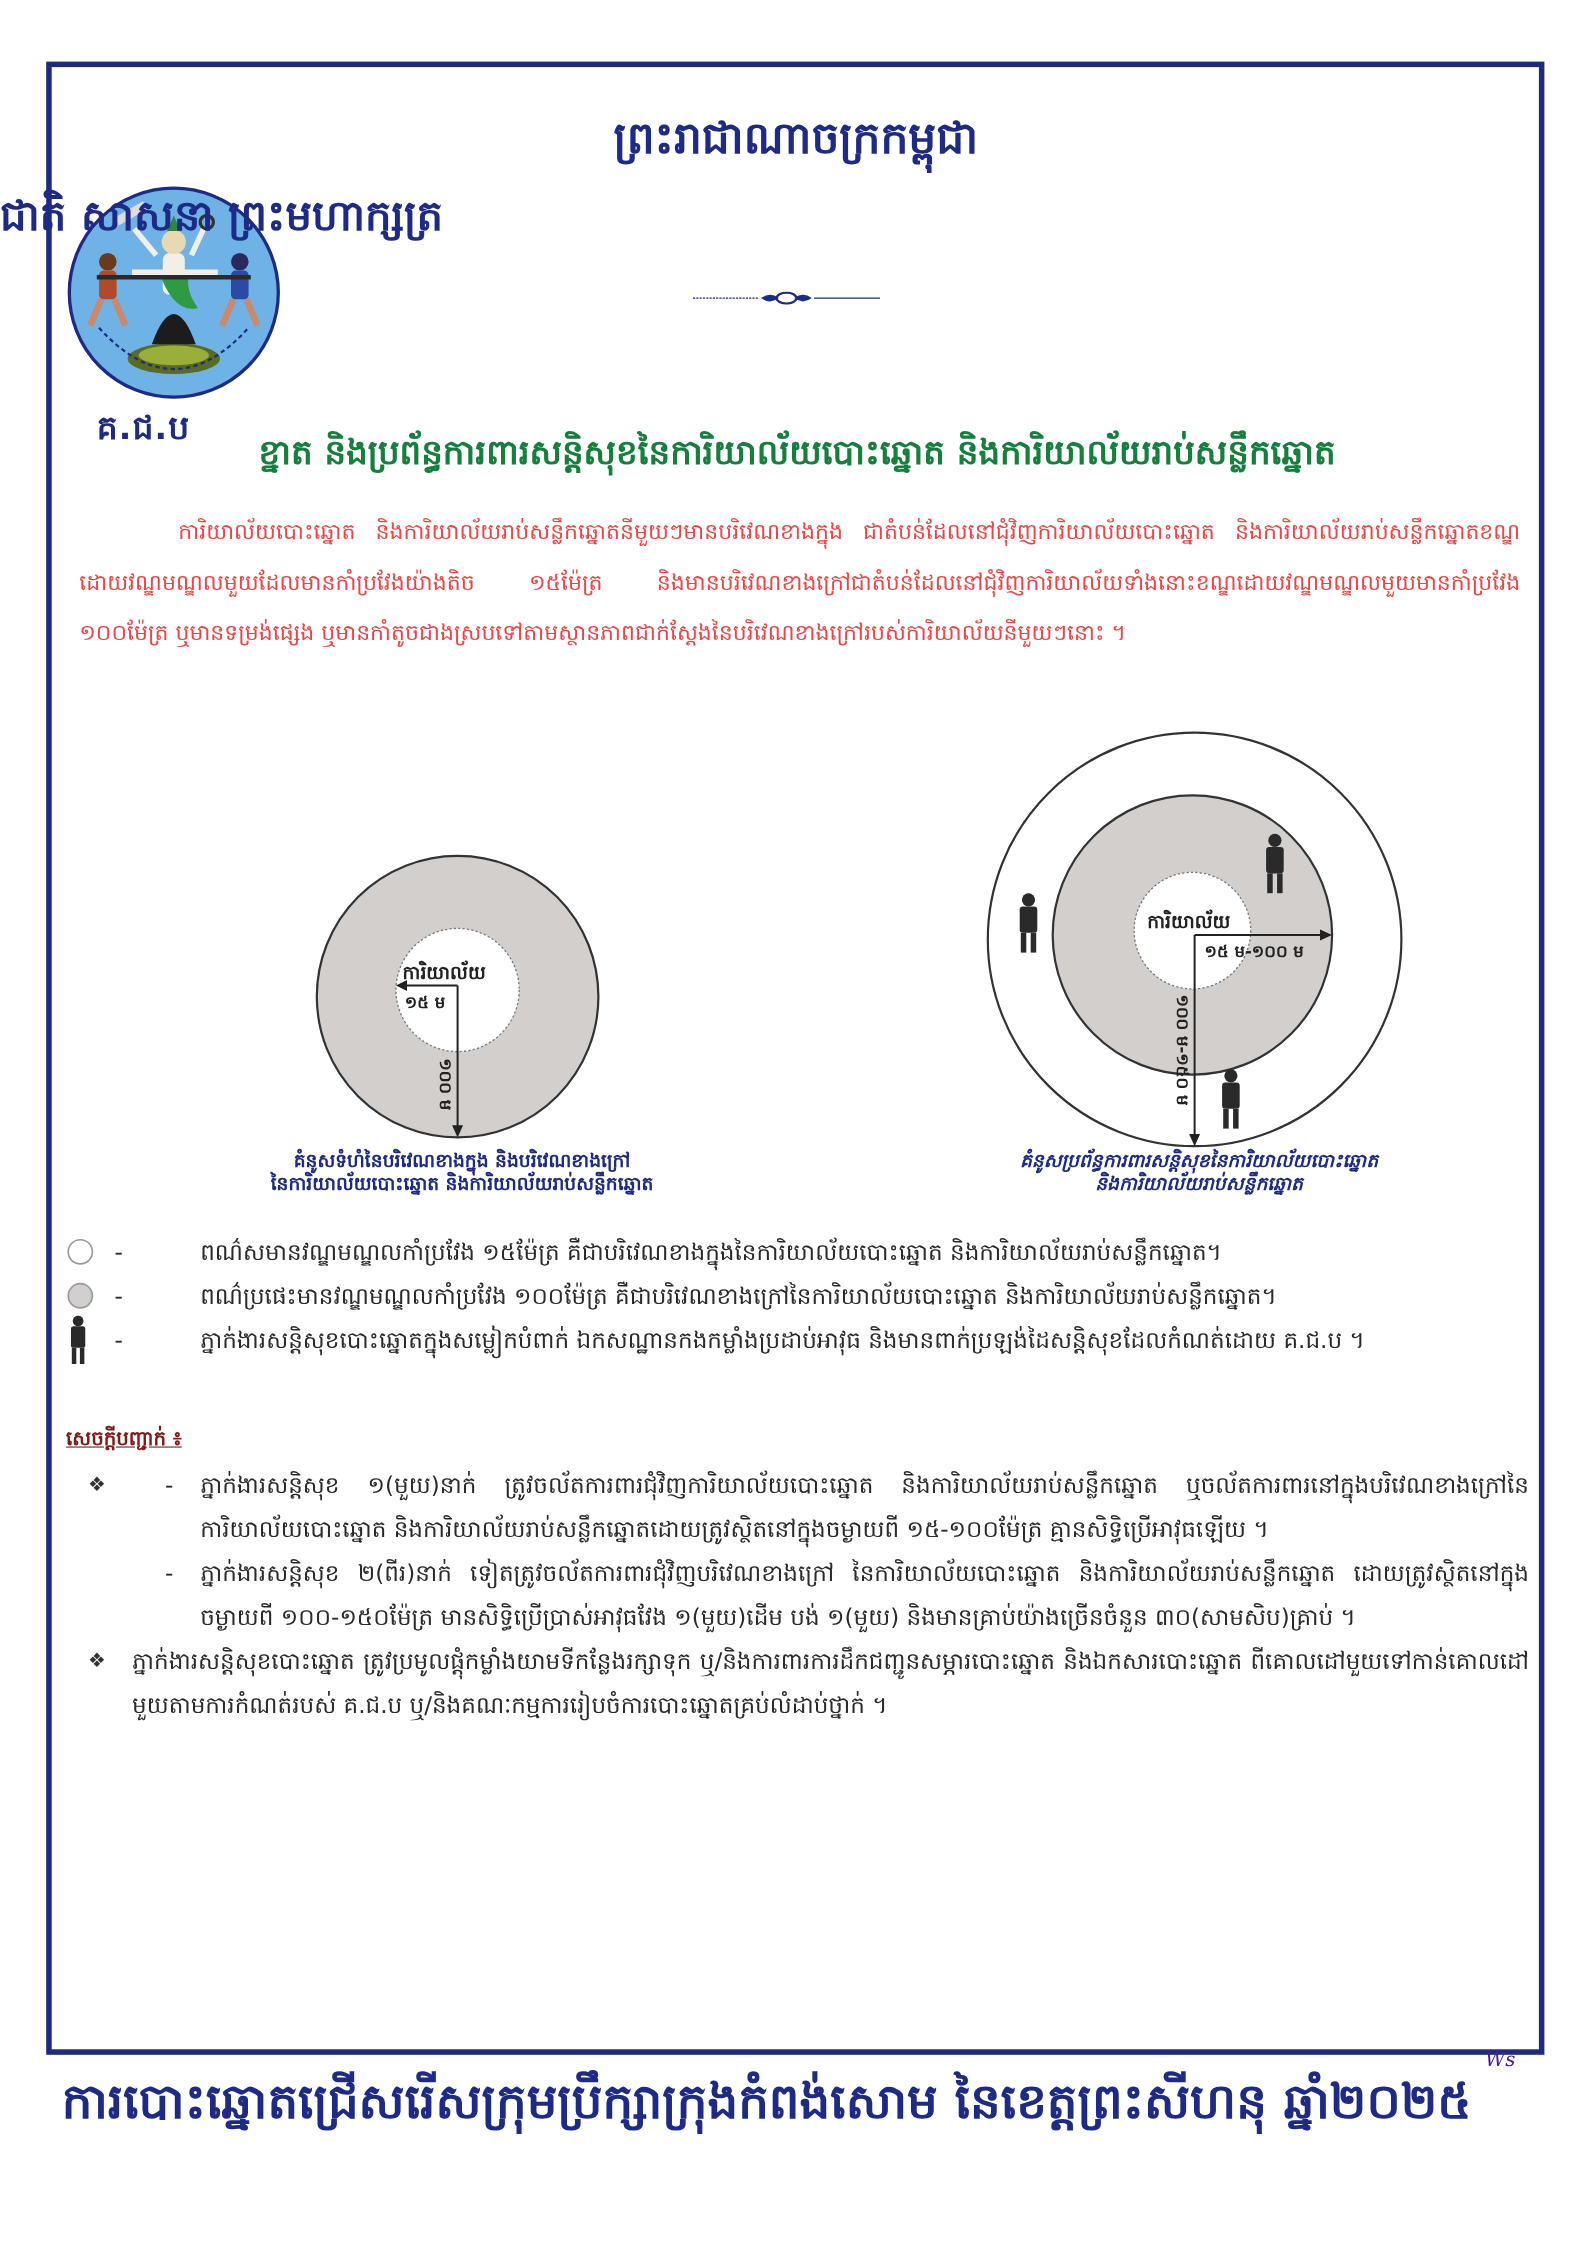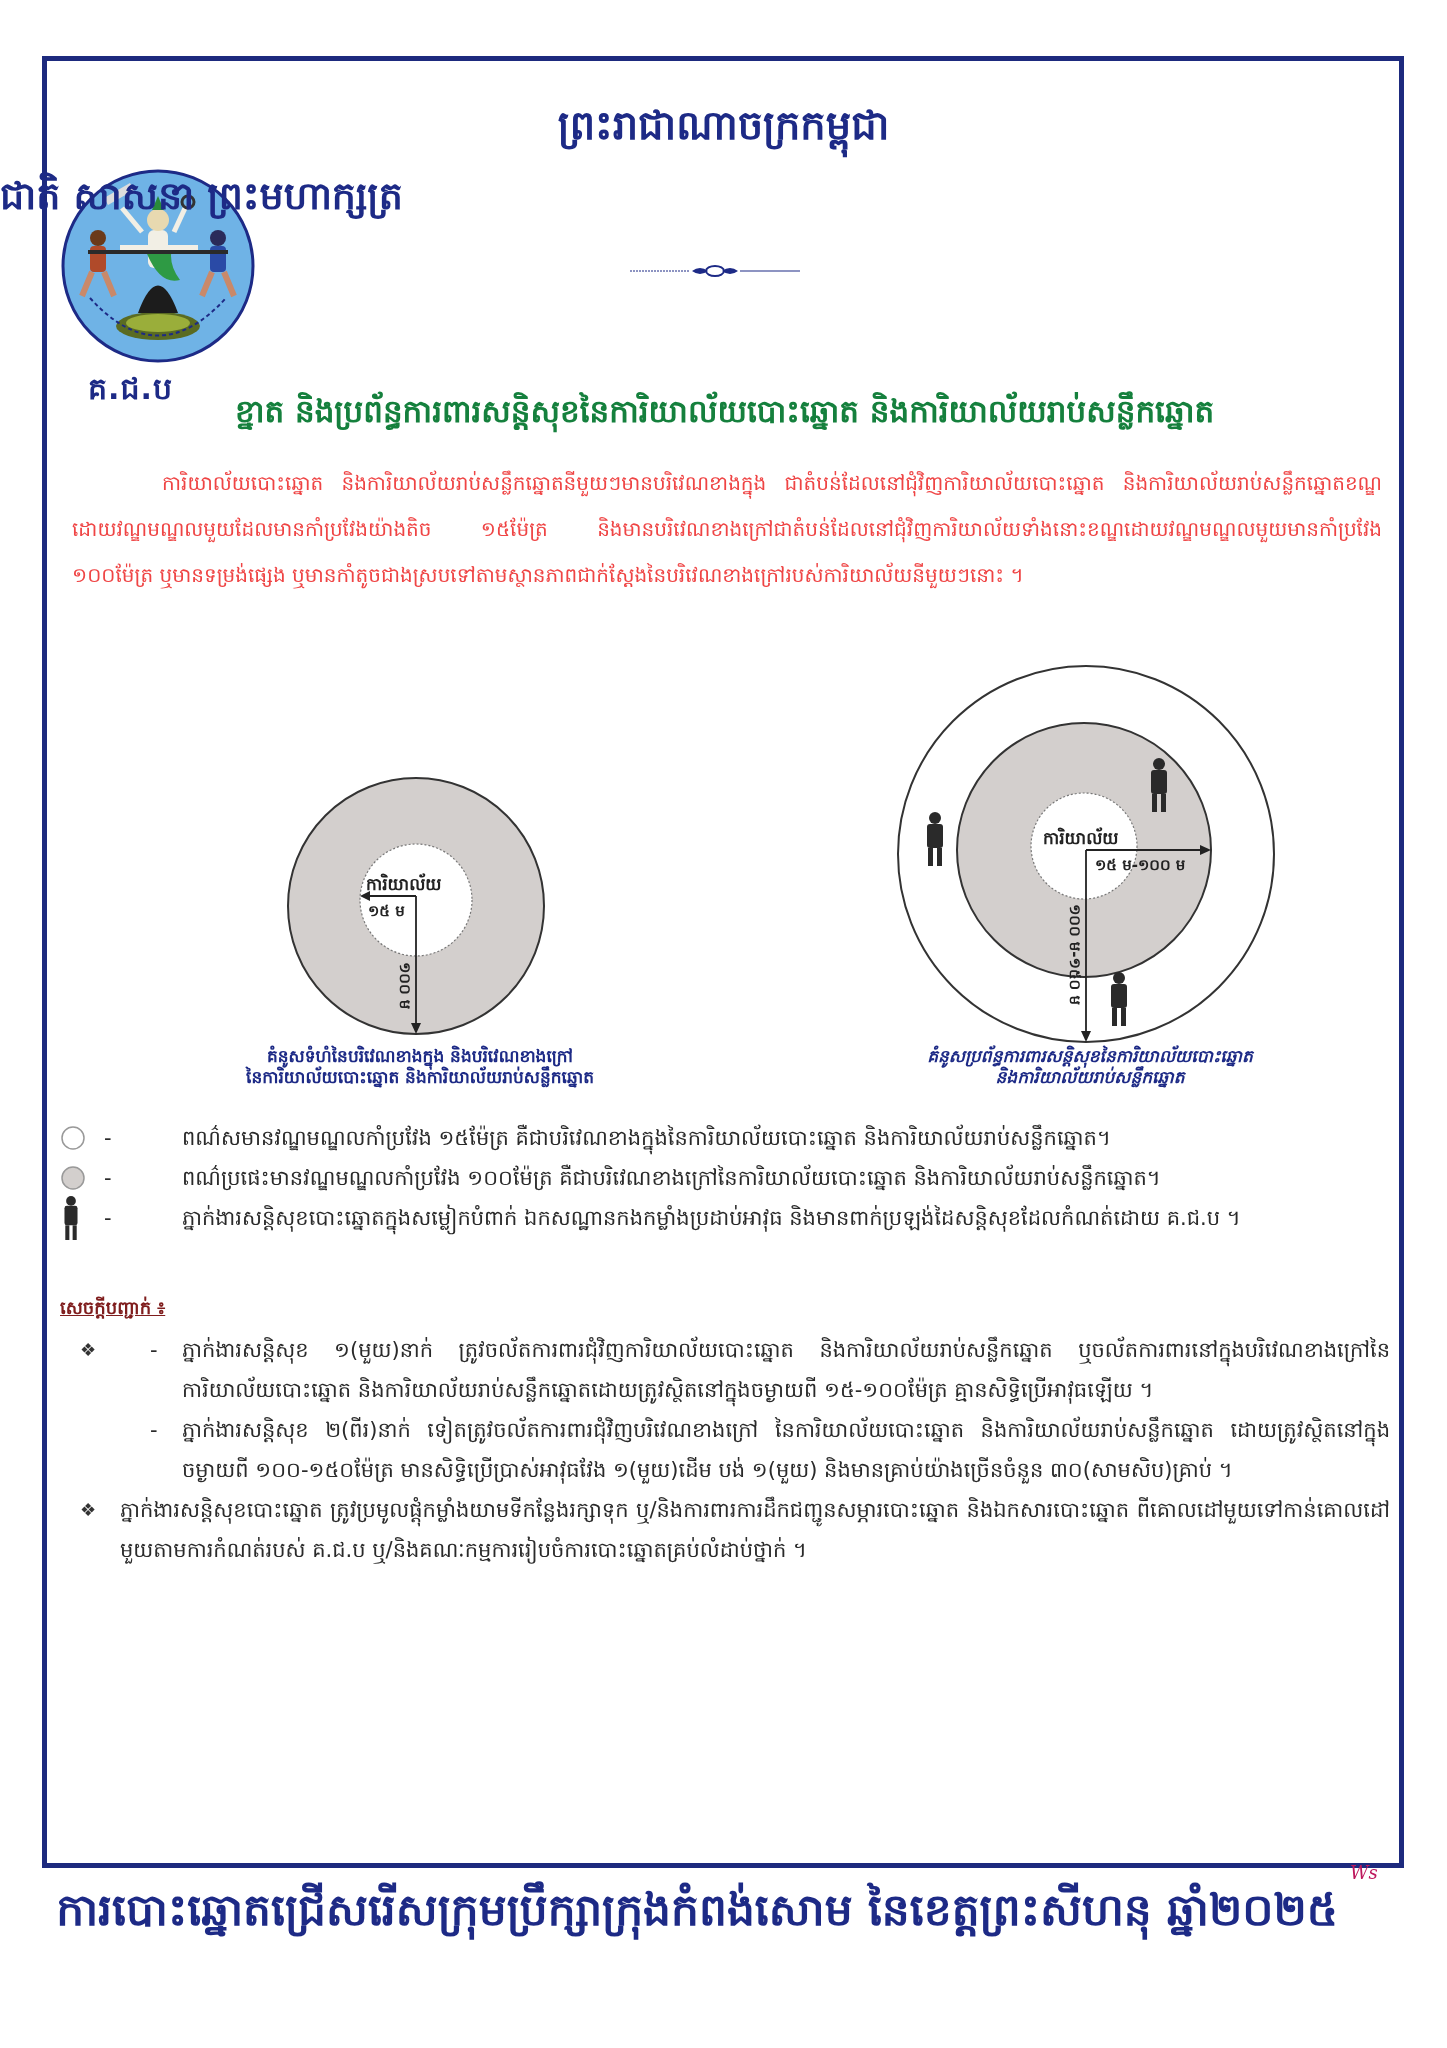--- a/index.html
+++ b/index.html
@@ -23,21 +23,21 @@
   .legend-text{flex:1;margin-left:48px;}
   .notes-title{left:60px;top:1296px;font-size:18px;font-weight:bold;color:#7f1d1d;text-decoration:underline;}
   .notes{left:80px;width:1310px;top:1330px;font-size:21px;color:#2a2a2a;line-height:40px;}
   .bullet{display:flex;}
   .bullet-mark{width:40px;flex-shrink:0;font-size:18px;color:#333;}
   .bullet-body{flex:1;text-align:justify;}
   .sub{display:flex;margin-left:30px;}
   .sub-mark{width:32px;flex-shrink:0;}
   .sub-body{flex:1;text-align:justify;}
   .footer{left:0;width:1394px;top:1882px;text-align:center;font-size:44px;font-weight:bold;color:#1d2a86;white-space:nowrap;}
-  .sig{left:1350px;top:1862px;font-family:"DejaVu Serif",serif;font-style:italic;font-size:18px;color:#be185d;}
+  .sig{left:1350px;top:1862px;font-family:"DejaVu Serif",serif;font-style:italic;font-size:18px;color:#4c1d95;}
   svg text{font-family:"DejaVu Sans",sans-serif;}
 </style>
 </head>
 <body>
 
 <div class="frame"></div>
 
 <div class="abs logo">
   <svg width="196" height="196" viewBox="0 0 196 196">
     <circle cx="98" cy="98" r="95" fill="#6fb3e6" stroke="#1d2a86" stroke-width="3"></circle>

